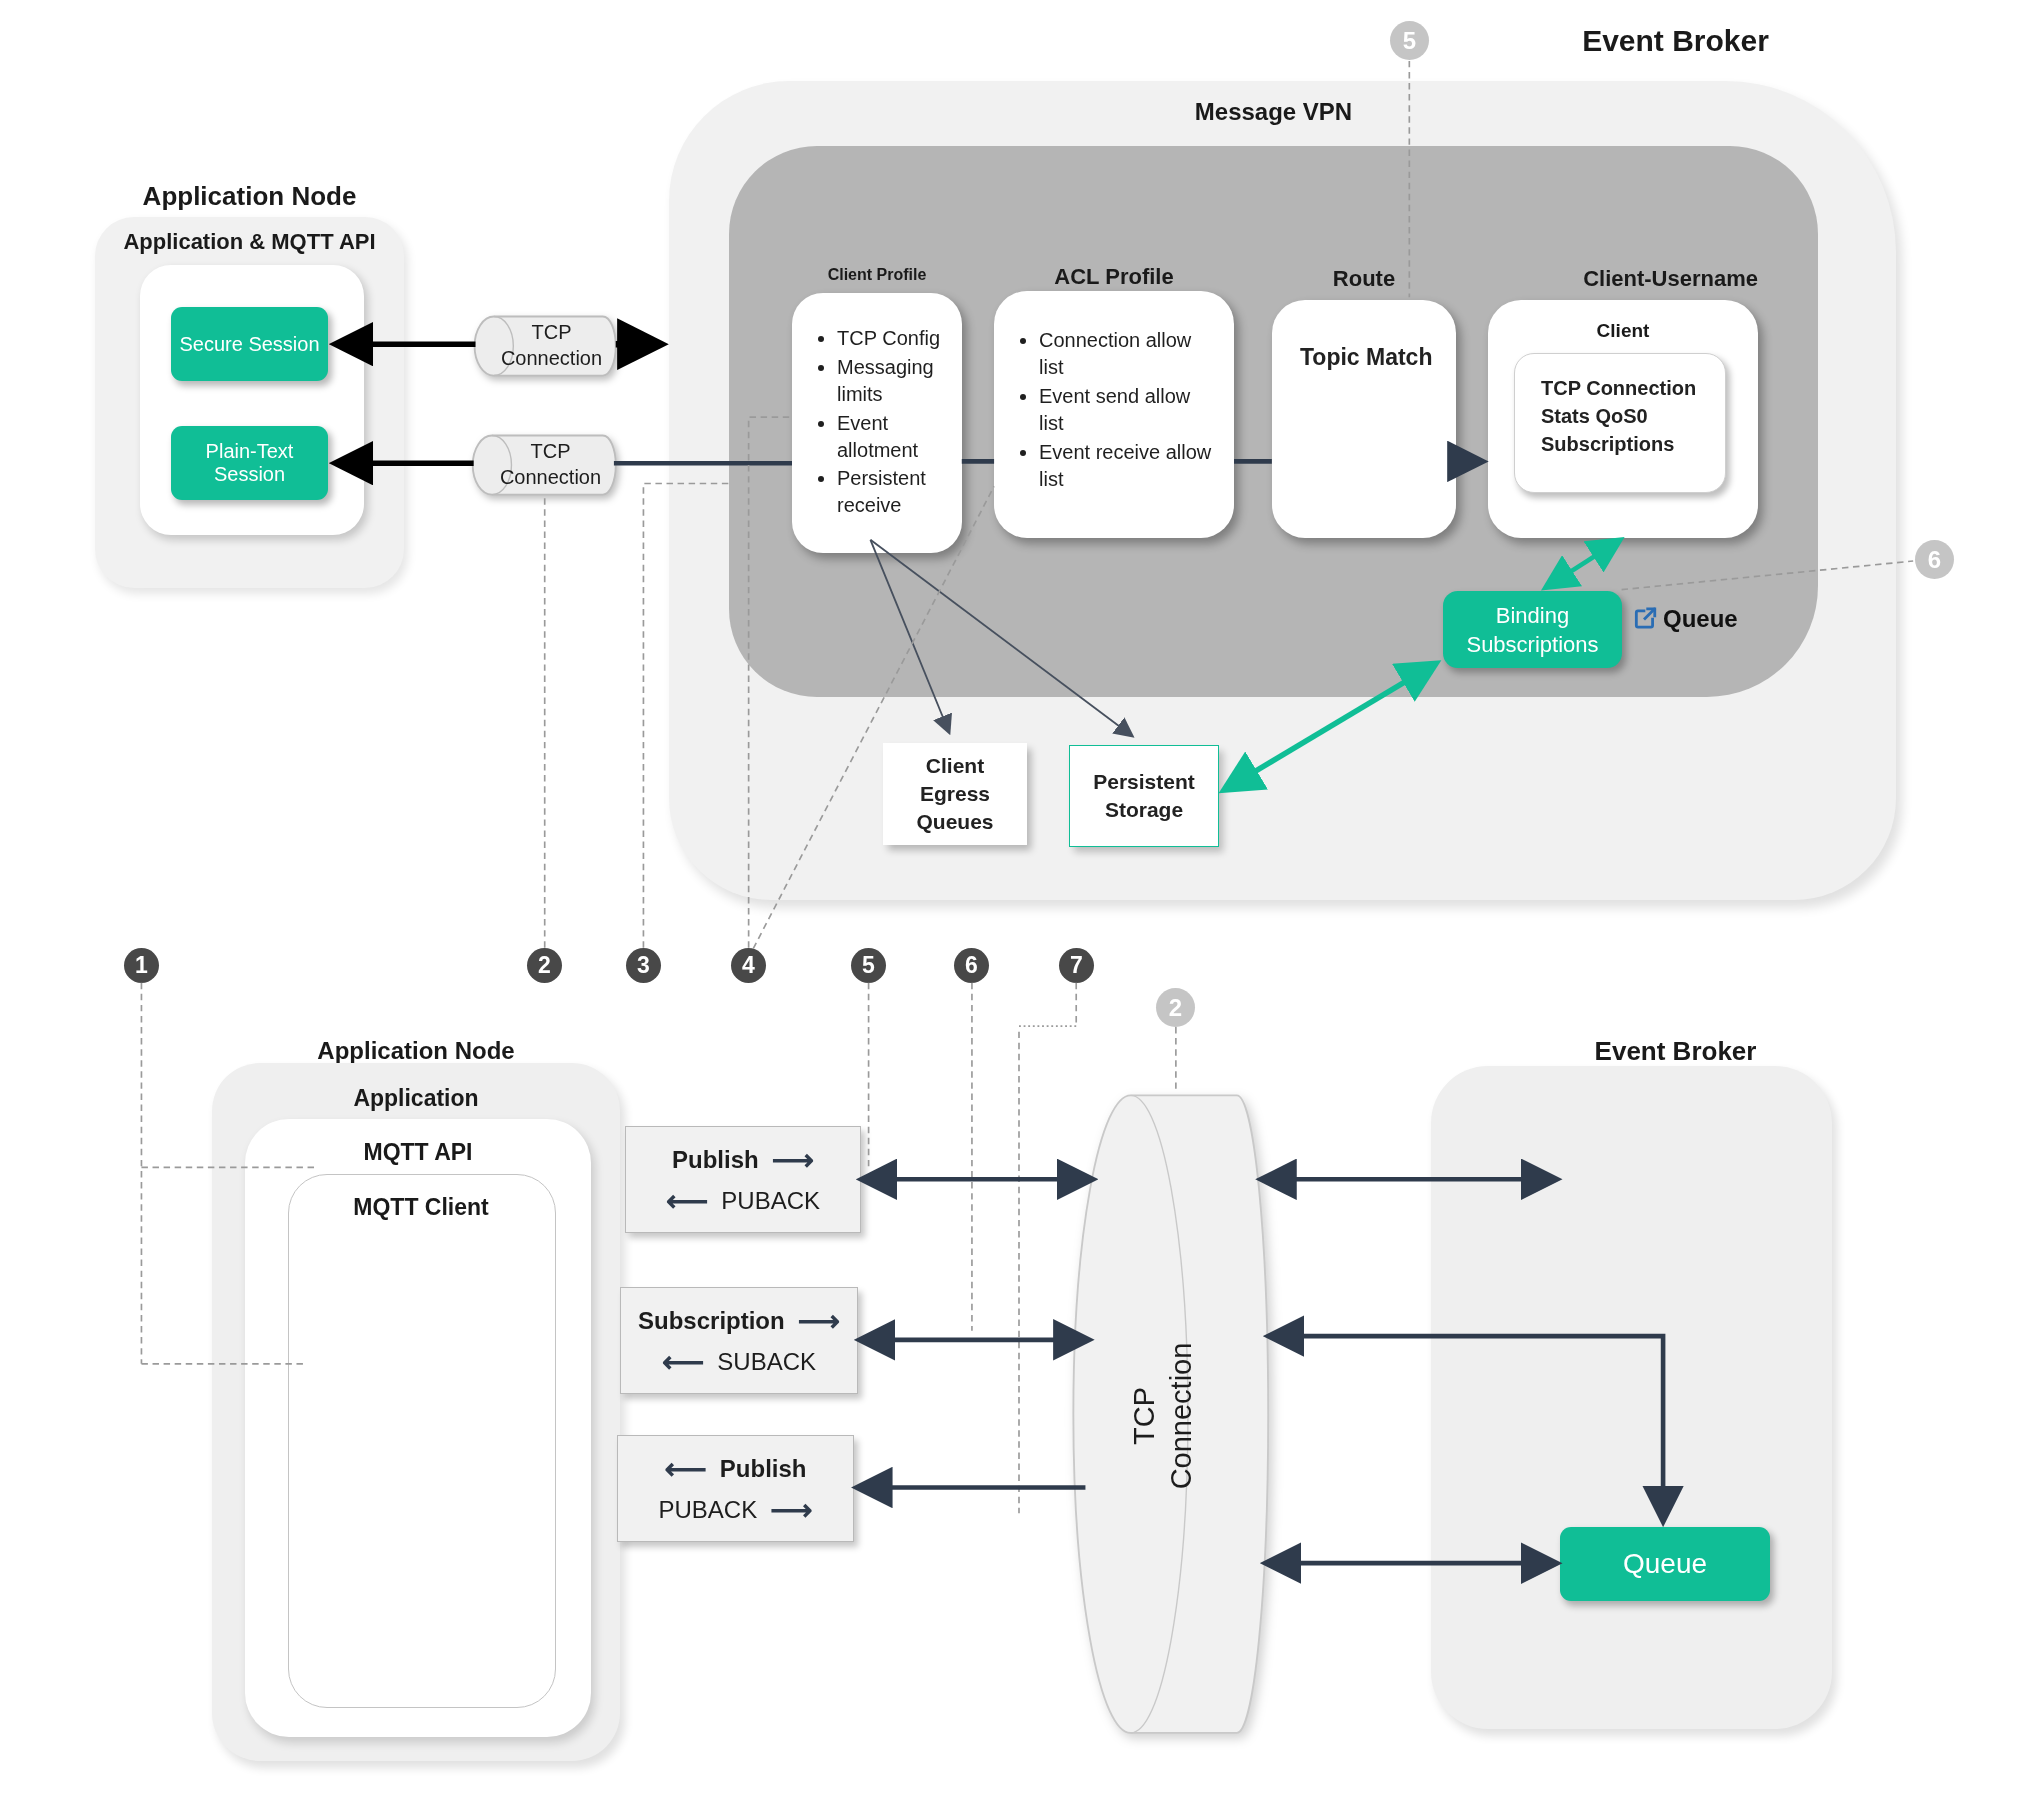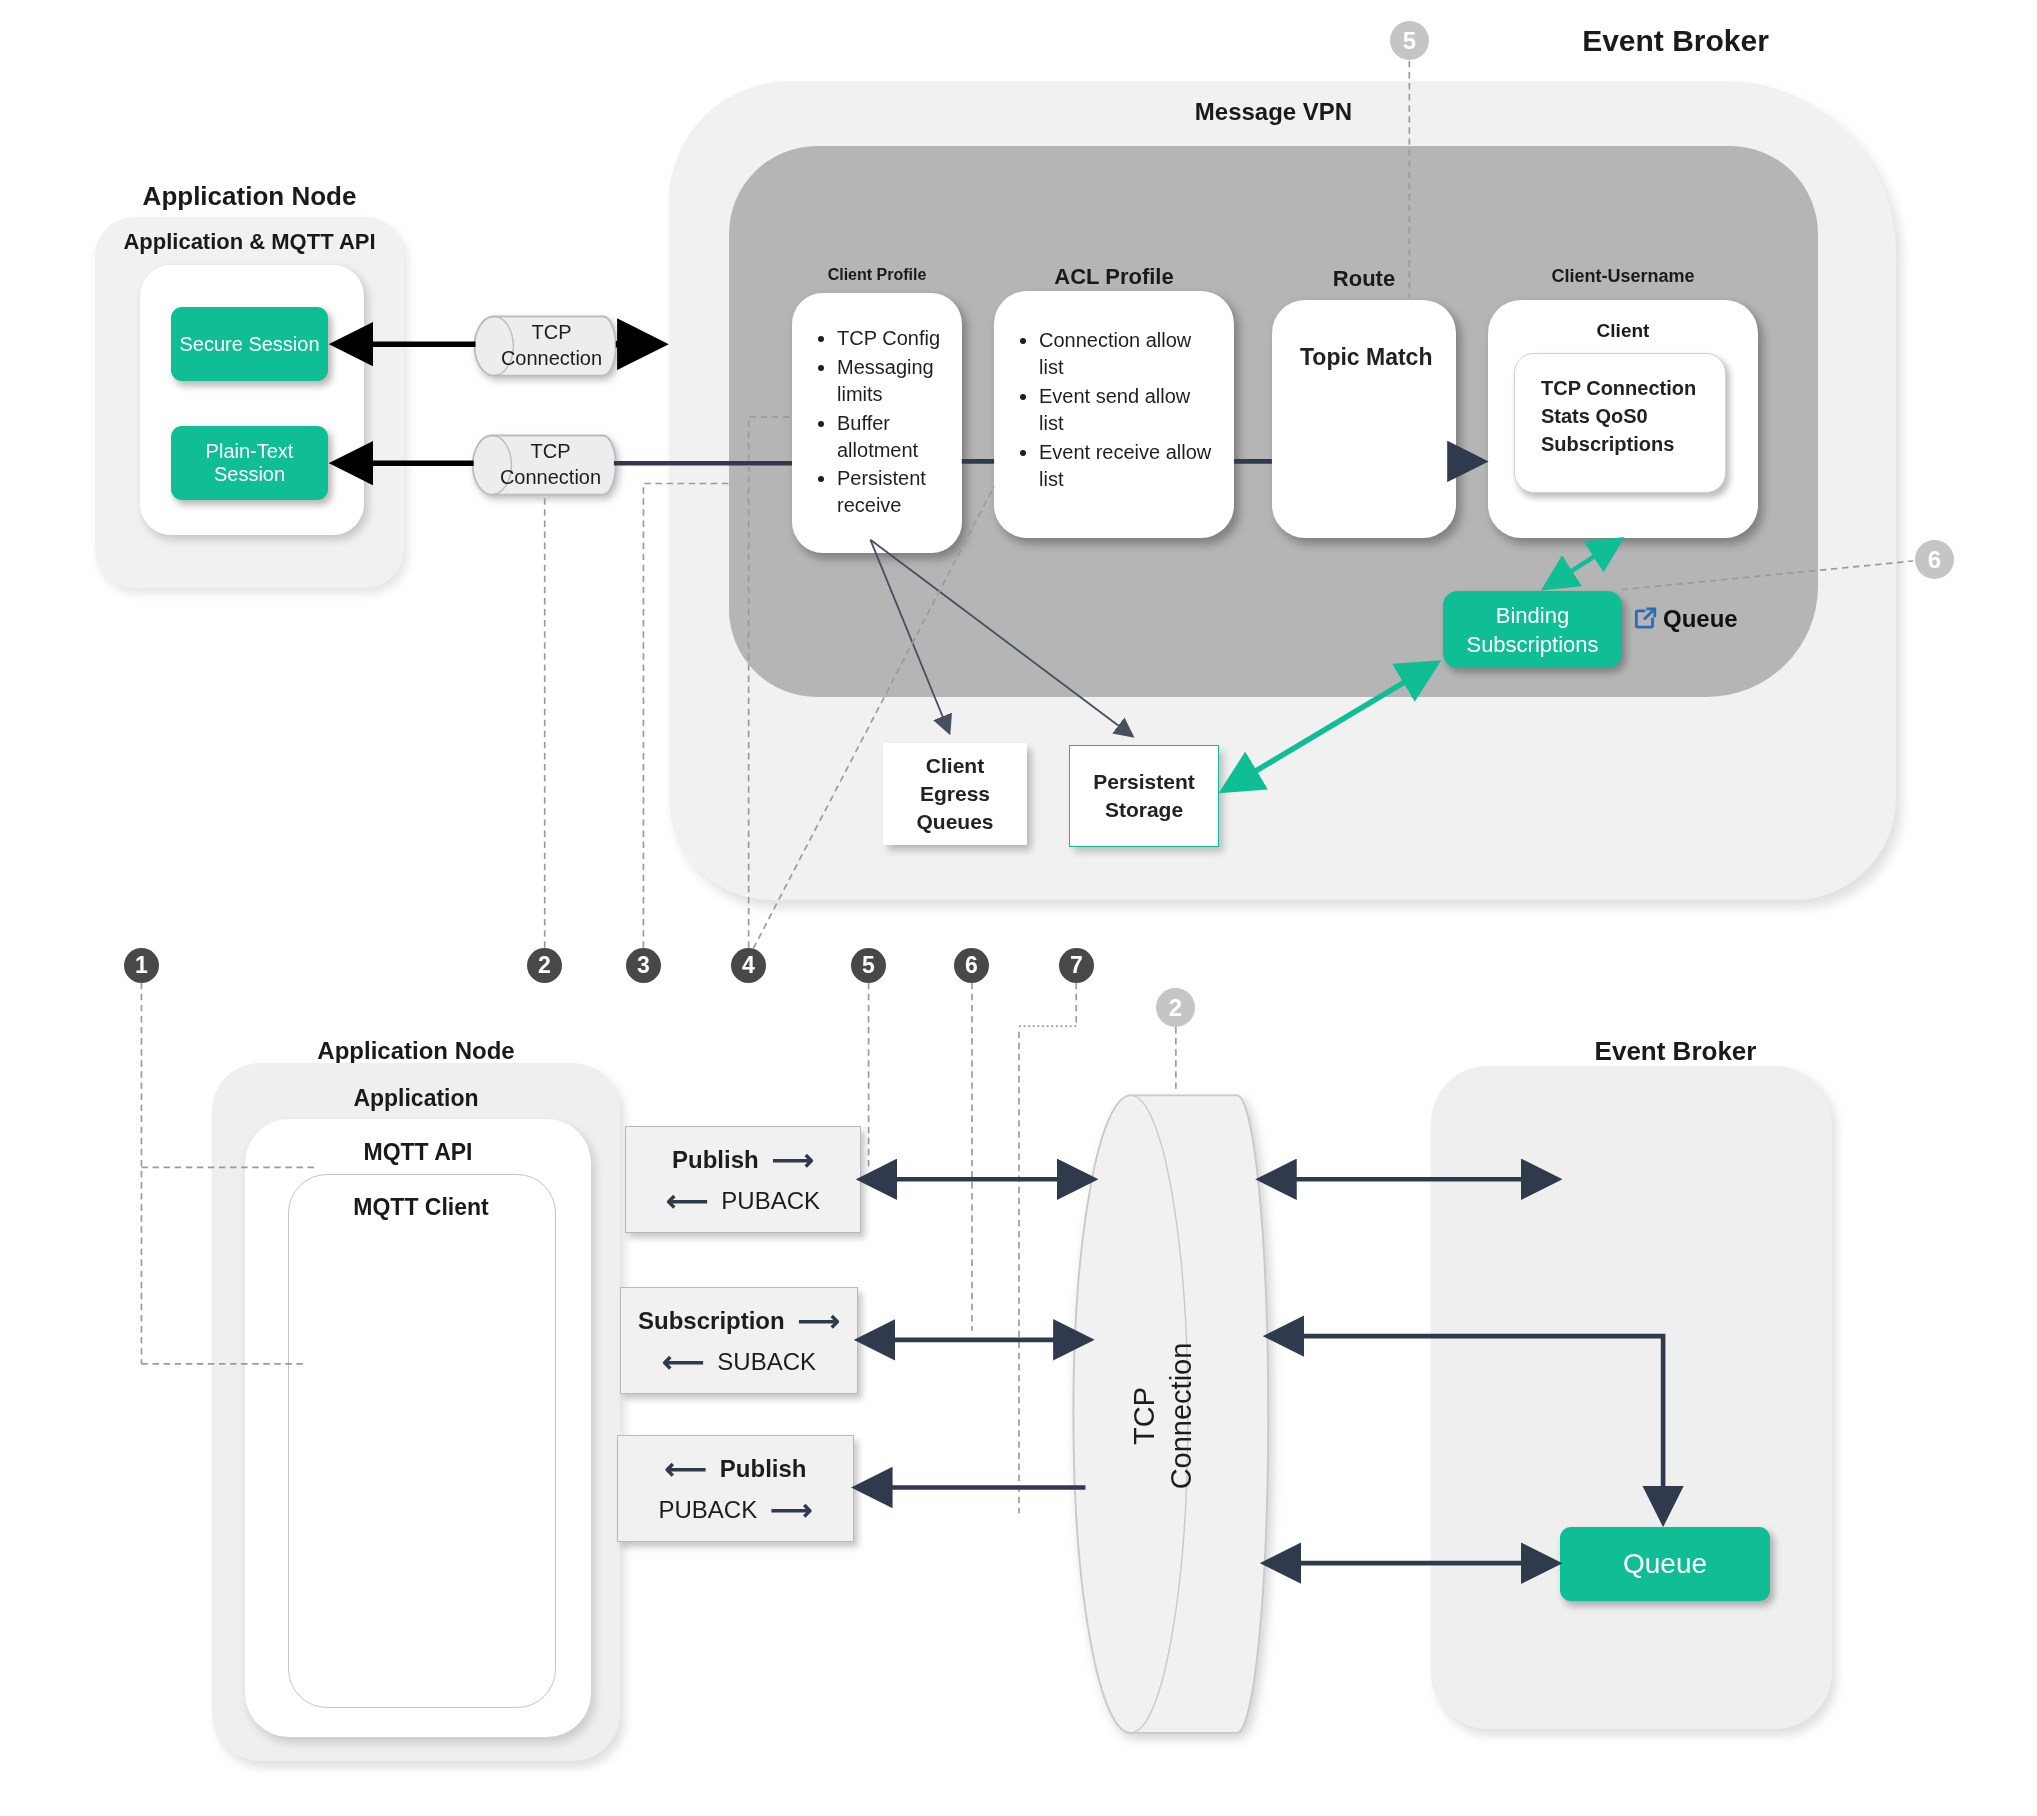--- a/index.html
+++ b/index.html
@@ -33,27 +33,27 @@
 
   <div class="lbl" style="left:1477px;top:24px;width:397px;font-size:30px;">Event Broker</div>
 
   <div class="lbl" style="left:729px;top:98px;width:1089px;font-size:24px;">Message VPN</div>
 
   <div class="abs" style="left:729px;top:146px;width:1089px;height:551px;background:#b5b5b5;border-radius:88px 88px 111px 88px;"></div>
 
   <div class="lbl" style="left:792px;top:266px;width:170px;font-size:16px;">Client Profile</div>
   <div class="lbl" style="left:994px;top:264px;width:240px;font-size:22px;">ACL Profile</div>
   <div class="lbl" style="left:1272px;top:266px;width:184px;font-size:22px;">Route</div>
-  <div class="lbl" style="left:1488px;top:266px;width:270px;font-size:18px;">Client-Username</div>
+  <div class="lbl" style="left:1488px;top:266px;width:270px;font-size:22px;text-align:right;">Client-Username</div>
 
   <div class="whitebox" style="left:792px;top:293px;width:170px;height:260px;border-radius:31px;padding-top:24px;box-sizing:border-box;">
     <ul class="blts">
       <li>TCP Config</li>
       <li>Messaging limits</li>
-      <li>Buffer allotment</li>
+      <li>Event allotment</li>
       <li>Persistent receive</li>
     </ul>
   </div>
 
   <div class="whitebox" style="left:994px;top:291px;width:240px;height:247px;border-radius:33px;padding-top:28px;box-sizing:border-box;">
     <ul class="blts">
       <li>Connection allow list</li>
       <li>Event send allow list</li>
       <li>Event receive allow list</li>
     </ul>

